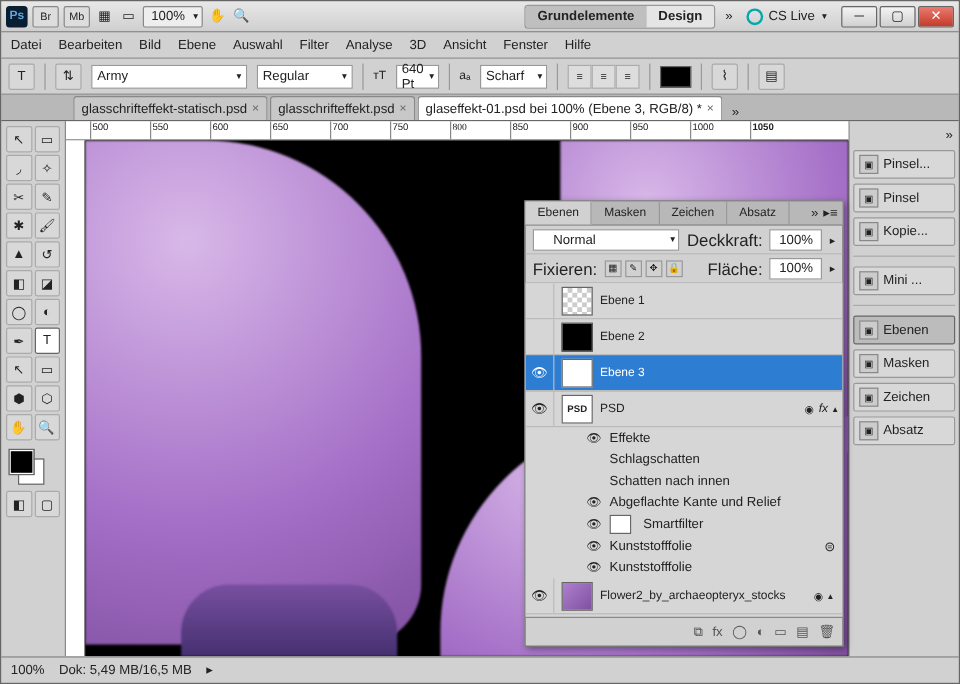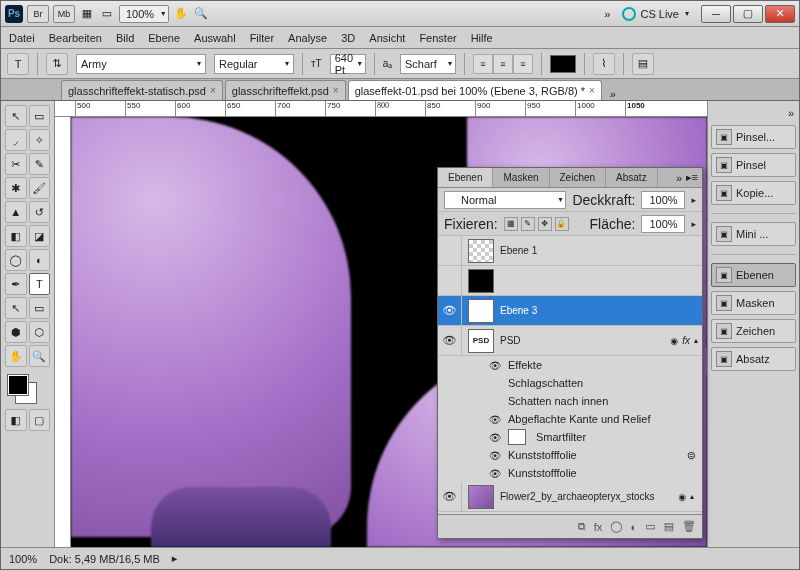--- a/index.html
+++ b/index.html
@@ -93,20 +93,24 @@
   <div class="br-btn">Br</div>
   <div class="br-btn">Mb</div>
   <div style="width:16px;text-align:center">▦</div>
   <div style="width:16px;text-align:center">▭</div>
   <div class="zoom-sel">
       <span>100%</span>
     </div>
   <div style="width:16px;text-align:center">✋</div>
   <div style="width:16px;text-align:center">🔍</div>
   <div class="tb-spacer"></div>
+  <div class="tb-seg">
+    <div class="act">Grundelemente</div>
+    <div>Design</div>
+  </div>
   <div class="dbl">»</div>
   <div class="cslive">
     <div class="cs-ring"></div>
     <span>CS Live</span>
       <span style="font-size:8px;margin-left:2px">▾</span>
   </div>
   <div class="win-controls">
     <div class="win-btn">─</div>
     <div class="win-btn">▢</div>
     <div class="win-btn win-close">✕</div>
@@ -336,20 +340,21 @@
   </div>
   <div class="lp-list" id="layerlist">
       <div class="layer">
         <div class="eye"></div>
         <div class="thumb checker"></div>
         <span class="layer-name">Ebene 1</span>
       </div>
       <div class="layer">
         <div class="eye"></div>
         <div class="thumb black"></div>
+        <span class="layer-name">Ebene 2</span>
       </div>
       <div class="layer sel">
         <div class="eye">👁</div>
         <div class="thumb ">PSD</div>
         <span class="layer-name">Ebene 3</span>
       </div>
       <div class="layer">
         <div class="eye">👁</div>
         <div class="thumb ">PSD</div>
         <span class="layer-name">PSD</span>

